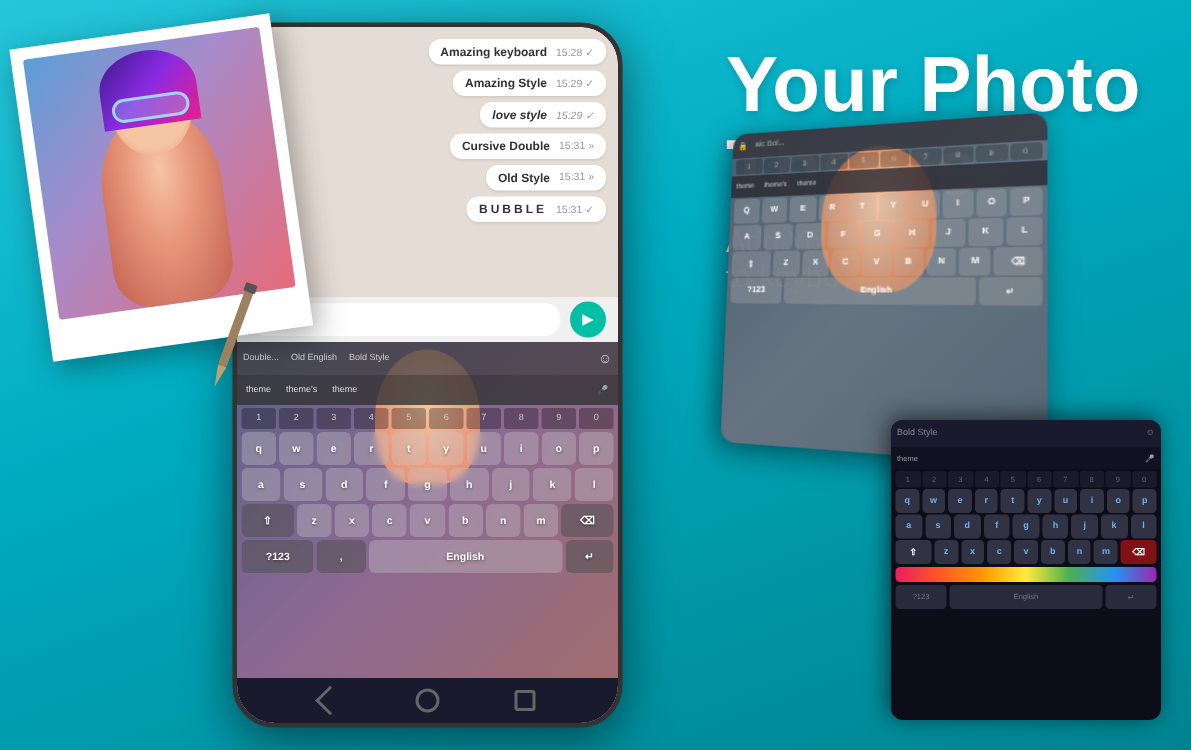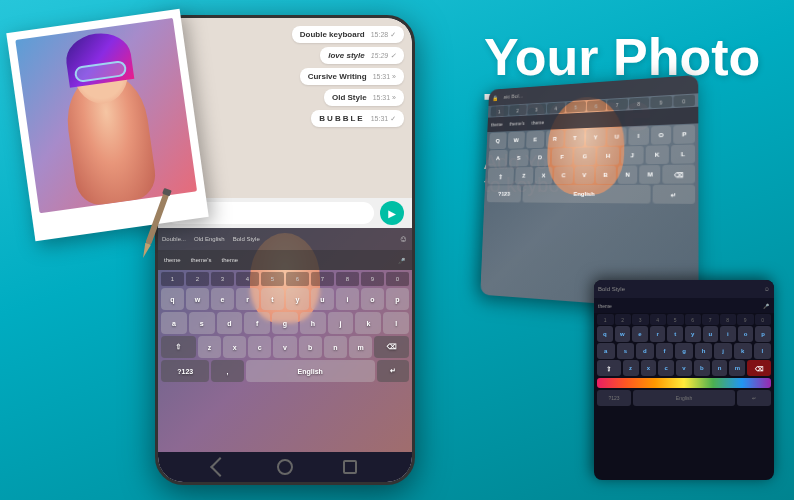--- a/index.html
+++ b/index.html
@@ -462,29 +462,33 @@
     <polygon points="12,60 18,60 15,75" fill="#c0a070"></polygon>
     <rect x="11" y="2" width="8" height="6" rx="1" fill="#555"></rect>
   </svg>
 </div>
 
 <div class="phone-main">
   <div class="phone-screen">
 
     <div class="chat-area">
       <div class="chat-bubble">
-        <span class="msg">Double keyboard</span>
+        <span class="msg">Amazing keyboard</span>
         <span class="time">15:28 ✓</span>
+      </div>
+      <div class="chat-bubble">
+        <span class="msg">Amazing Style</span>
+        <span class="time">15:29 ✓</span>
       </div>
       <div class="chat-bubble" style="font-style:italic;text-align:right;">
         <span class="msg">love style</span>
         <span class="time">15:29 ✓</span>
       </div>
       <div class="chat-bubble">
-        <span class="msg">Cursive Writing</span>
+        <span class="msg">Cursive Double</span>
         <span class="time">15:31 »</span>
       </div>
       <div class="chat-bubble">
         <span class="msg">Old Style</span>
         <span class="time">15:31 »</span>
       </div>
       <div class="chat-bubble">
         <span class="msg" style="letter-spacing:2px; font-weight:900;">BUBBLE</span>
         <span class="time">15:31 ✓</span>
       </div>

